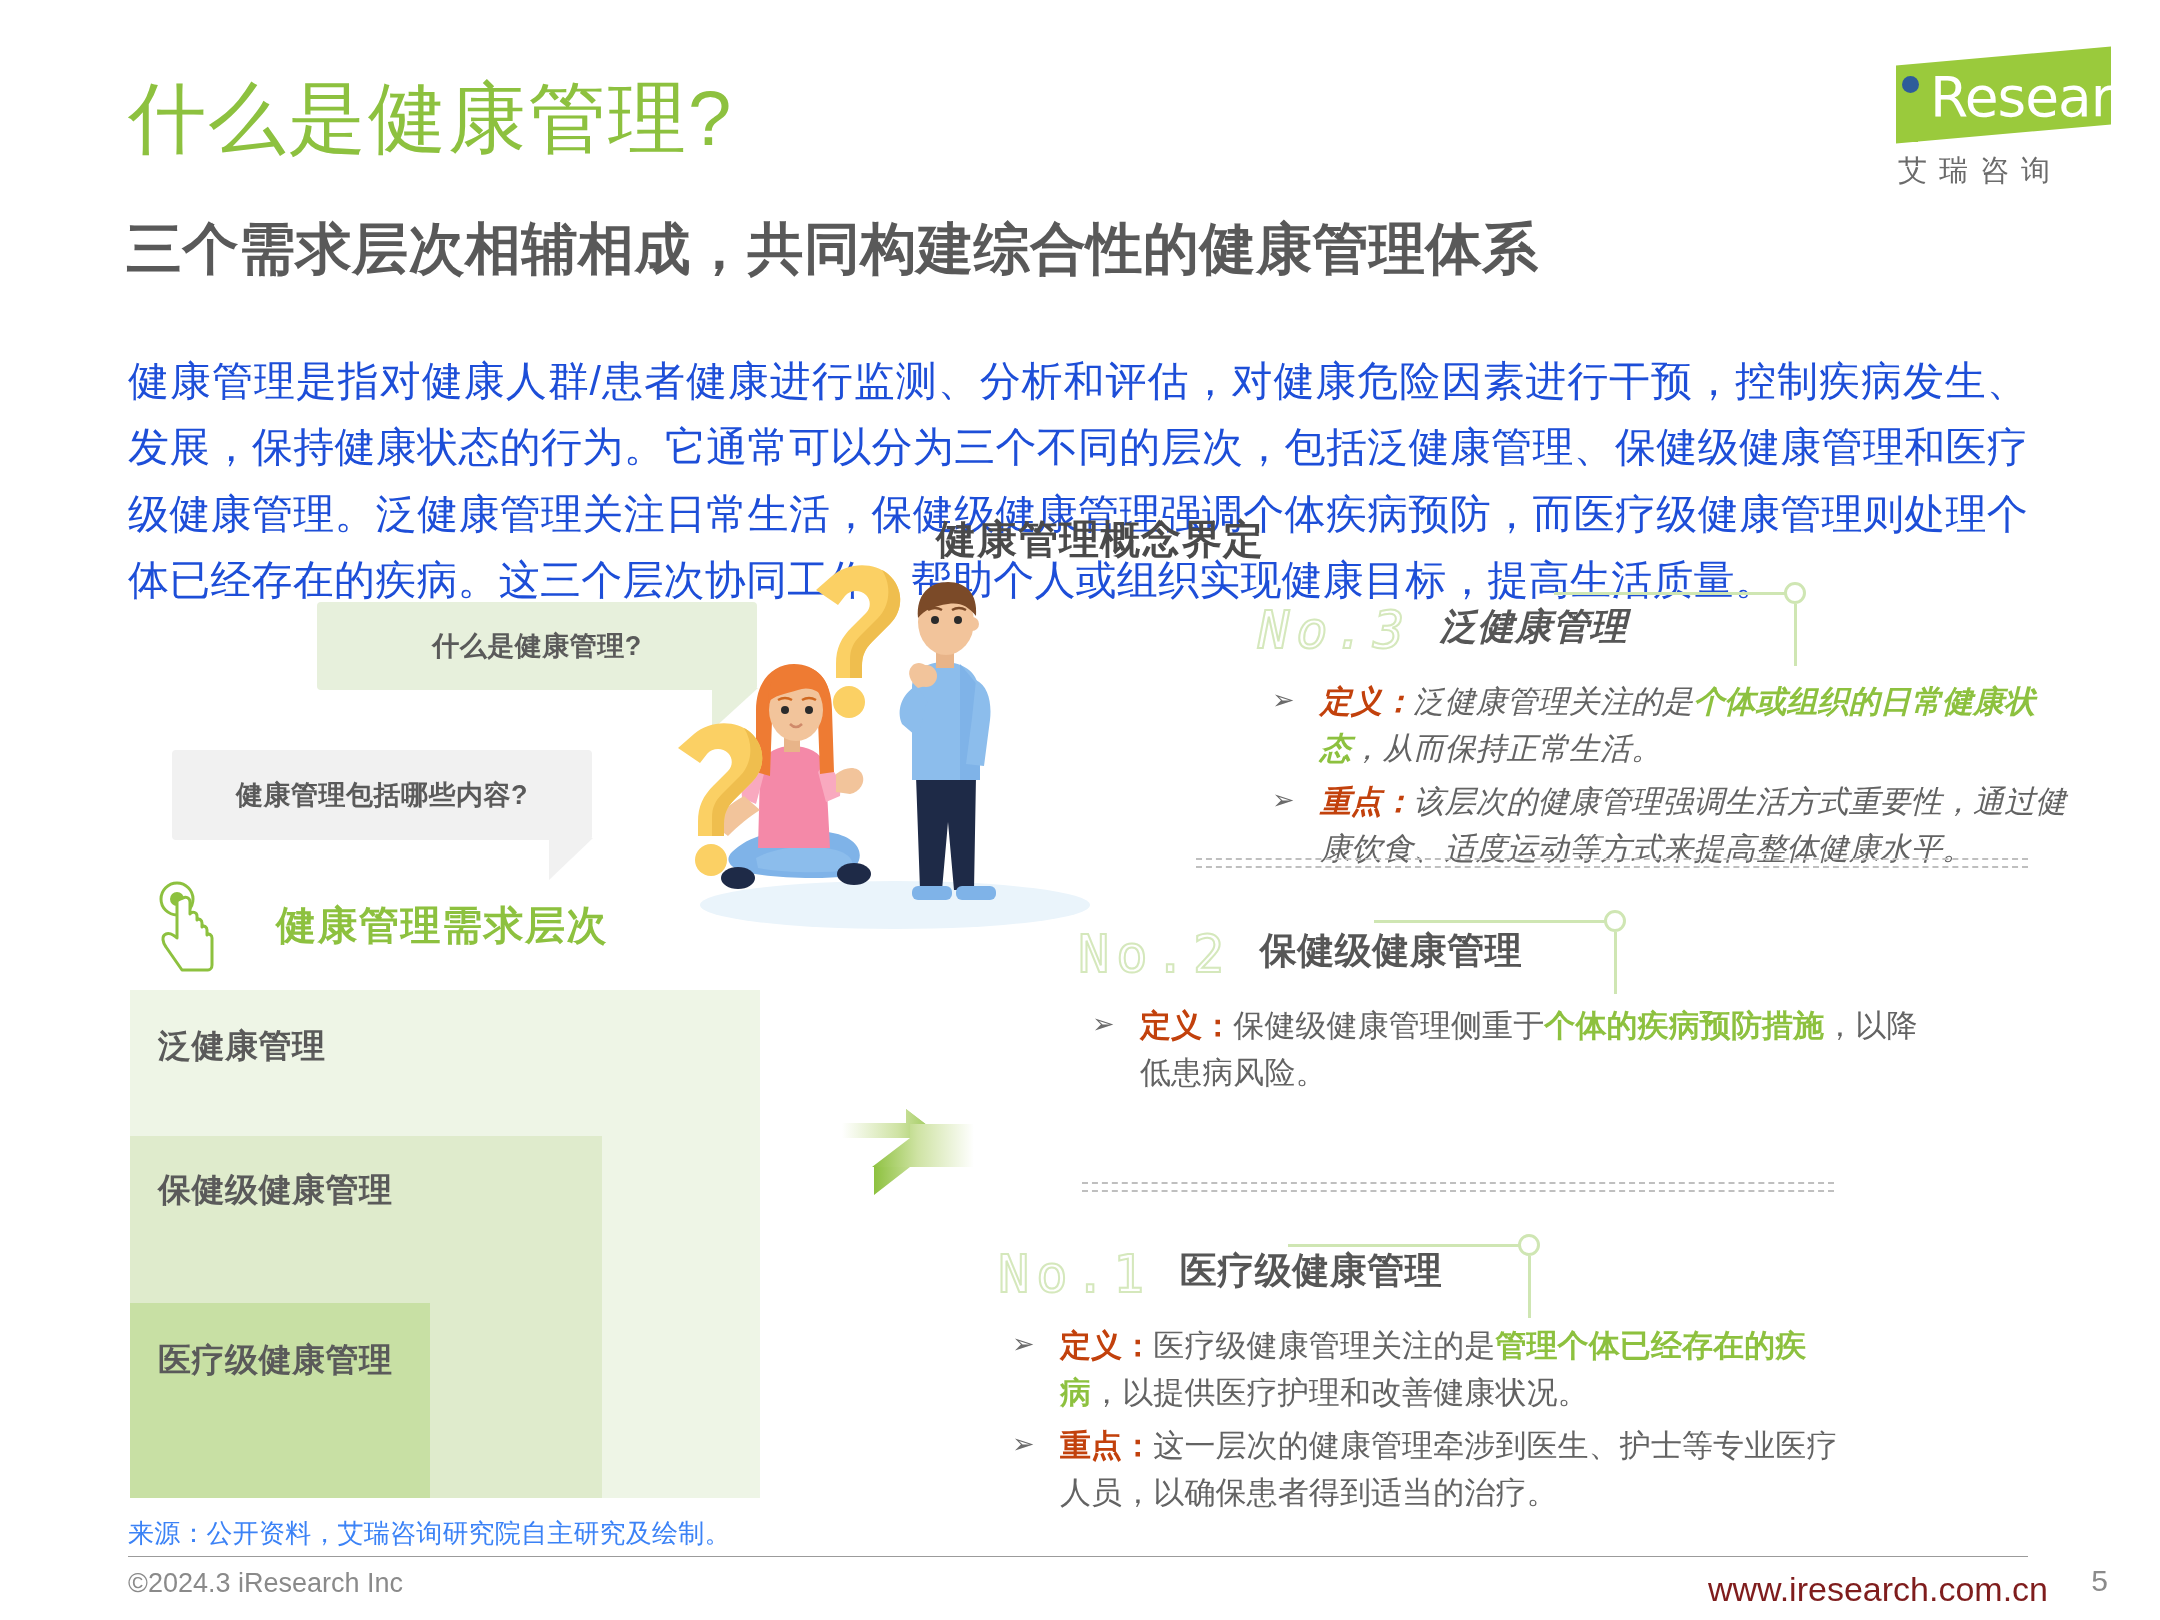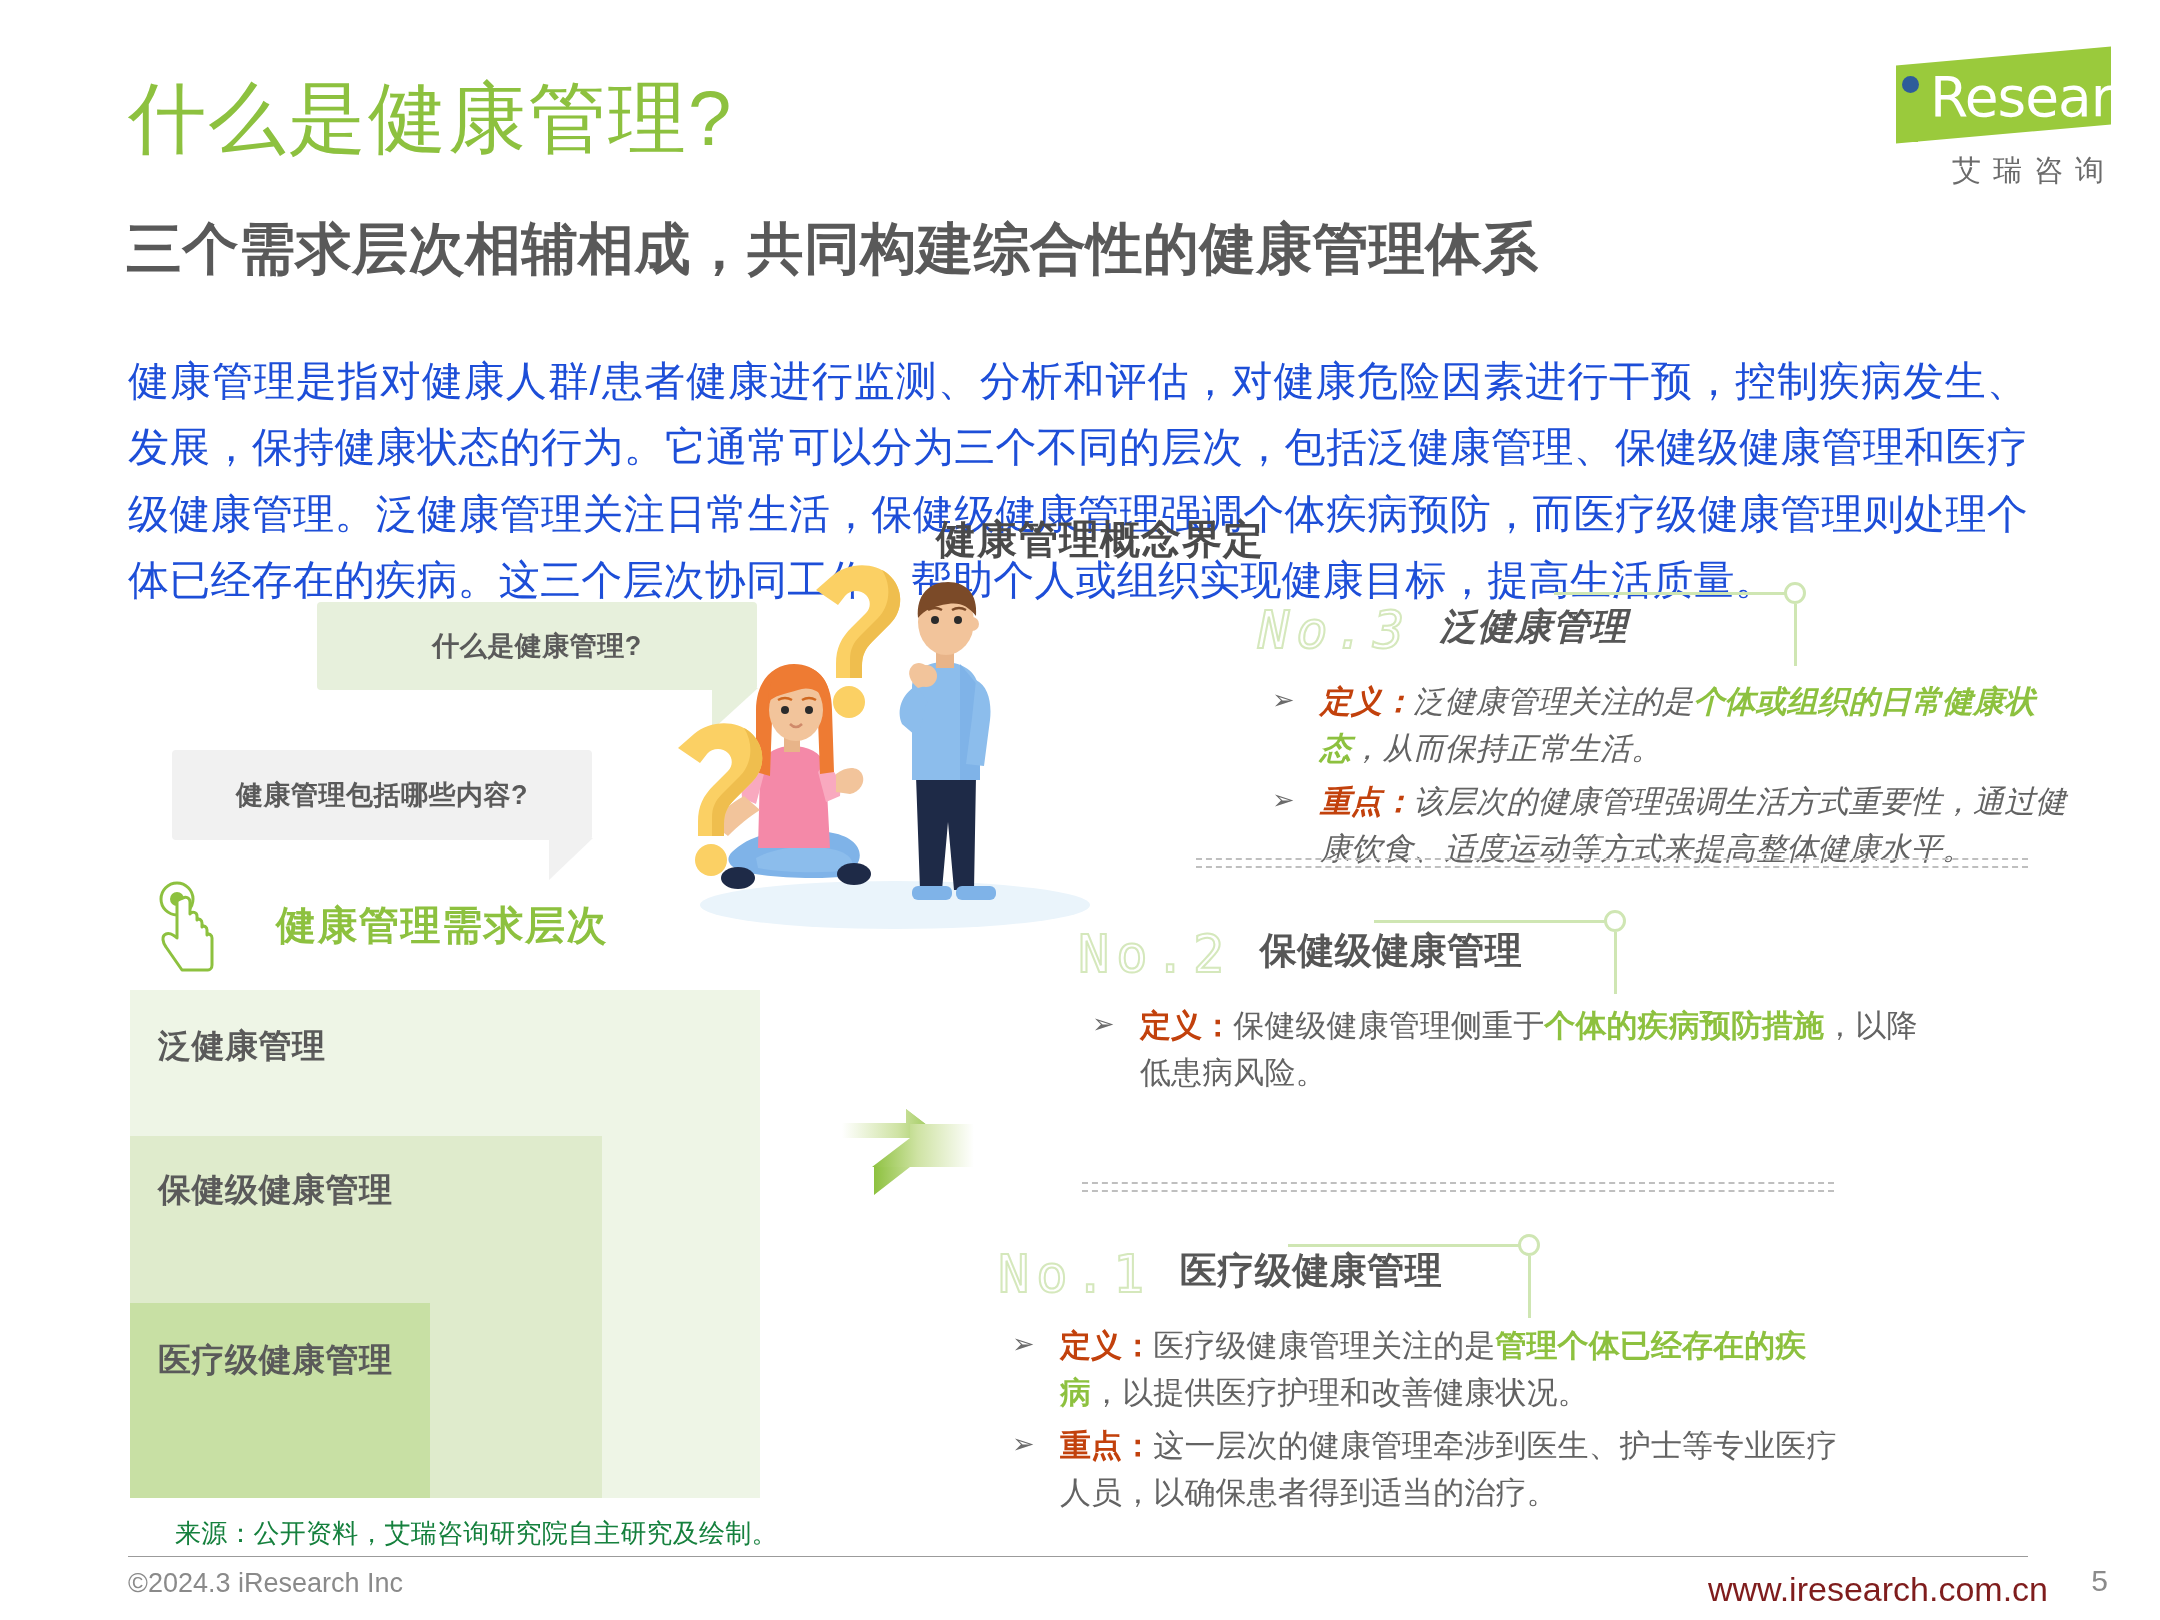--- a/index.html
+++ b/index.html
@@ -28,21 +28,21 @@
   }
   .logo-word {
     position: absolute; left: 72px; top: 22px;
     font-size: 55px; color: #ffffff; font-weight: 400;
     letter-spacing: -1px; z-index: 4; line-height: 1;
     font-family: "DejaVu Sans", sans-serif;
   }
   .logo-cn {
     position: absolute; left: 40px; top: 103px; width: 218px;
     font-size: 29px; color: #6B6B6B; letter-spacing: 12px;
-    text-align: right;
+    text-align: left;
   }
 
   
   .h1 {
     position: absolute; left: 128px; top: 78px;
     font-size: 78px; color: #8DC13F; font-weight: 400; line-height: 1.05;
     letter-spacing: 2px;
   }
   .h2 {
     position: absolute; left: 126px; top: 218px;
@@ -159,21 +159,21 @@
   
   .dbl-sep {
     position: absolute; height: 10px;
     border-top: 2px dashed #BFBFBF;
     border-bottom: 2px dashed #BFBFBF;
   }
 
   
   .source {
     position: absolute; left: 128px; top: 1516px;
-    font-size: 26px; color: #15803d; letter-spacing: 0.2px; margin-left: 47px;
+    font-size: 26px; color: #3b82f6; letter-spacing: 0.2px;
   }
   .foot-rule {
     position: absolute; left: 128px; top: 1556px; width: 1900px; height: 1px;
     background: #9B9B9B;
   }
   .copyright {
     position: absolute; left: 128px; top: 1568px;
     font-size: 27px; color: #8A8A8A;
   }
   .website {

